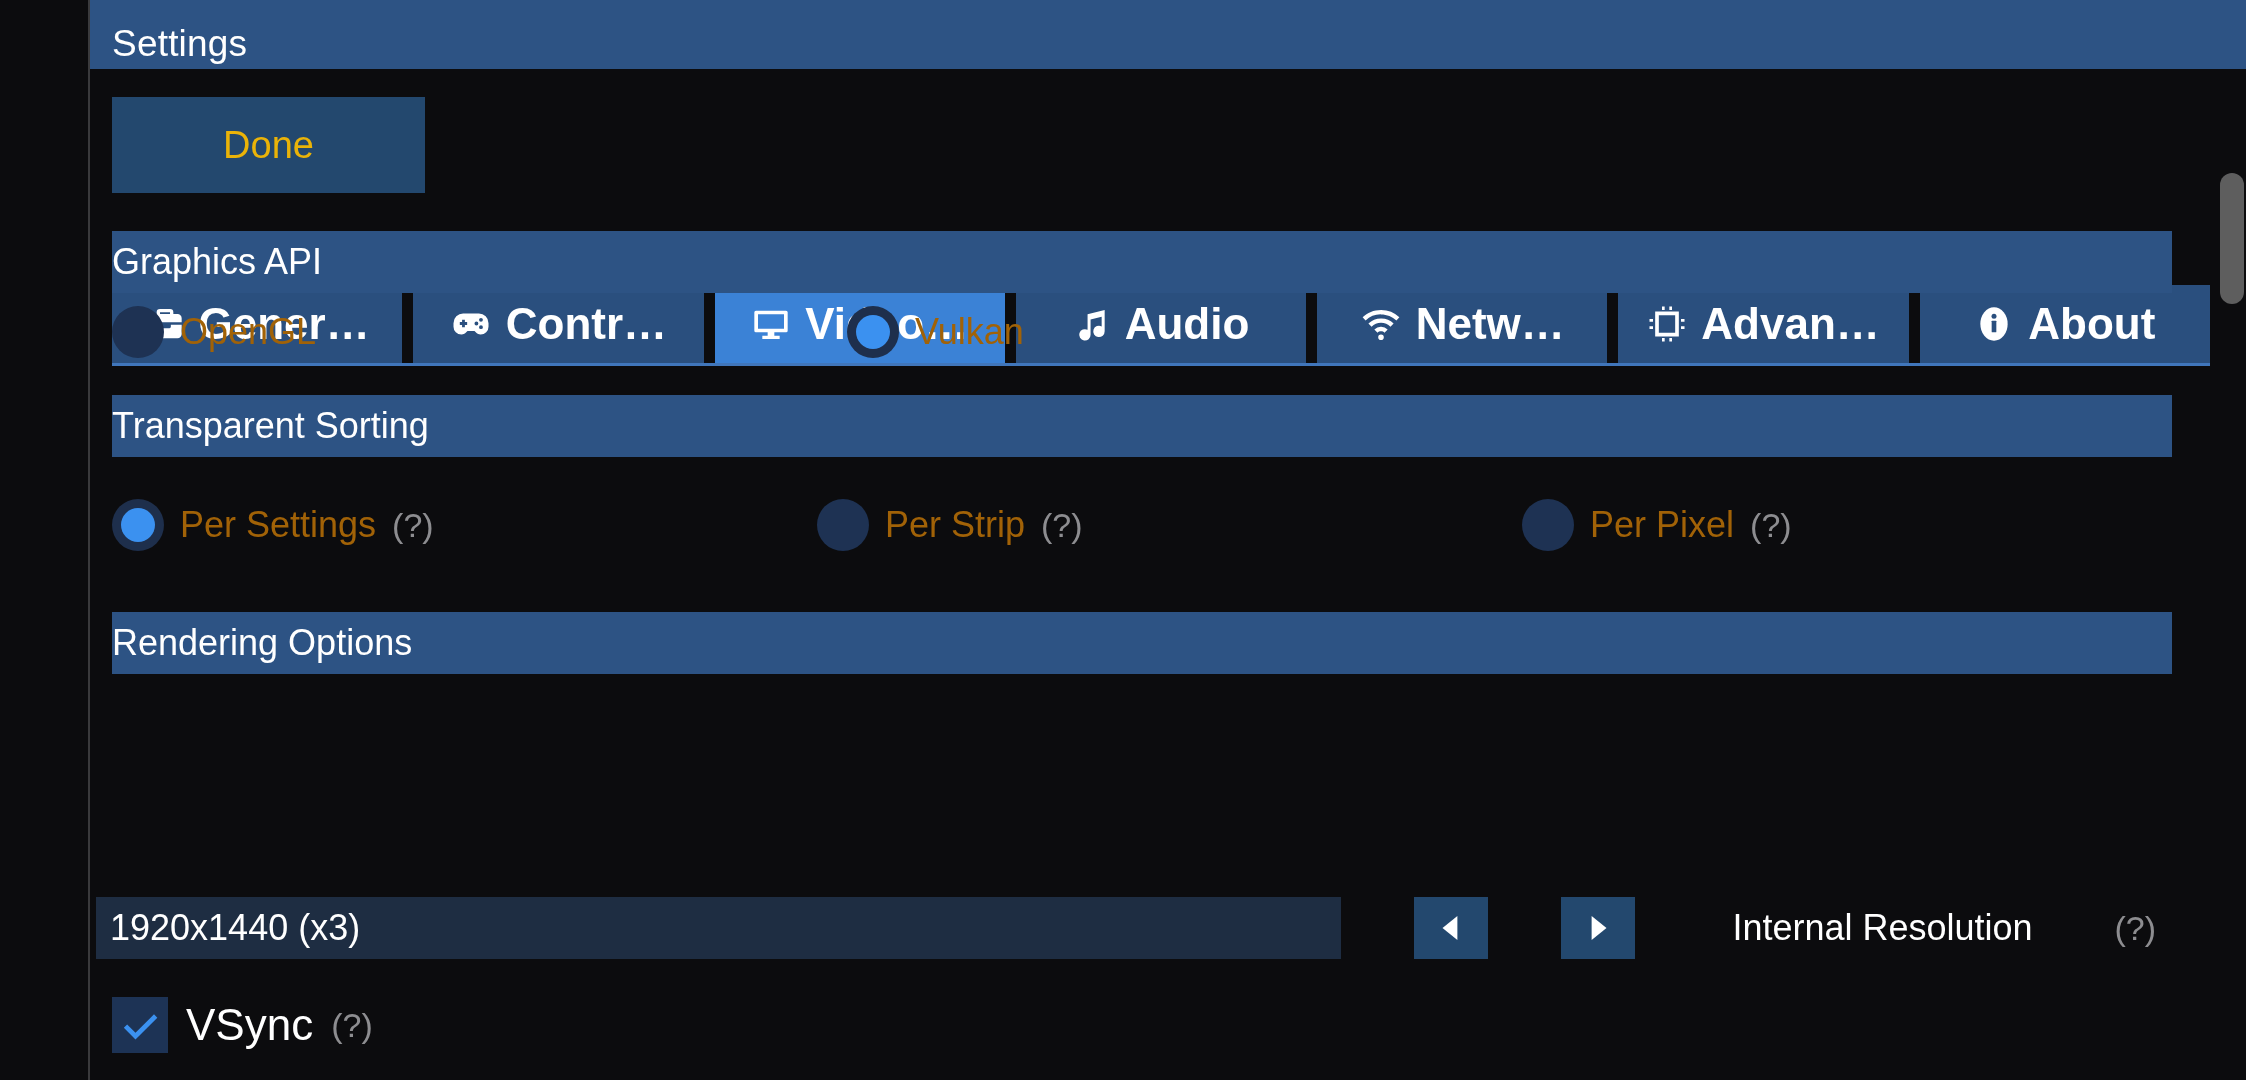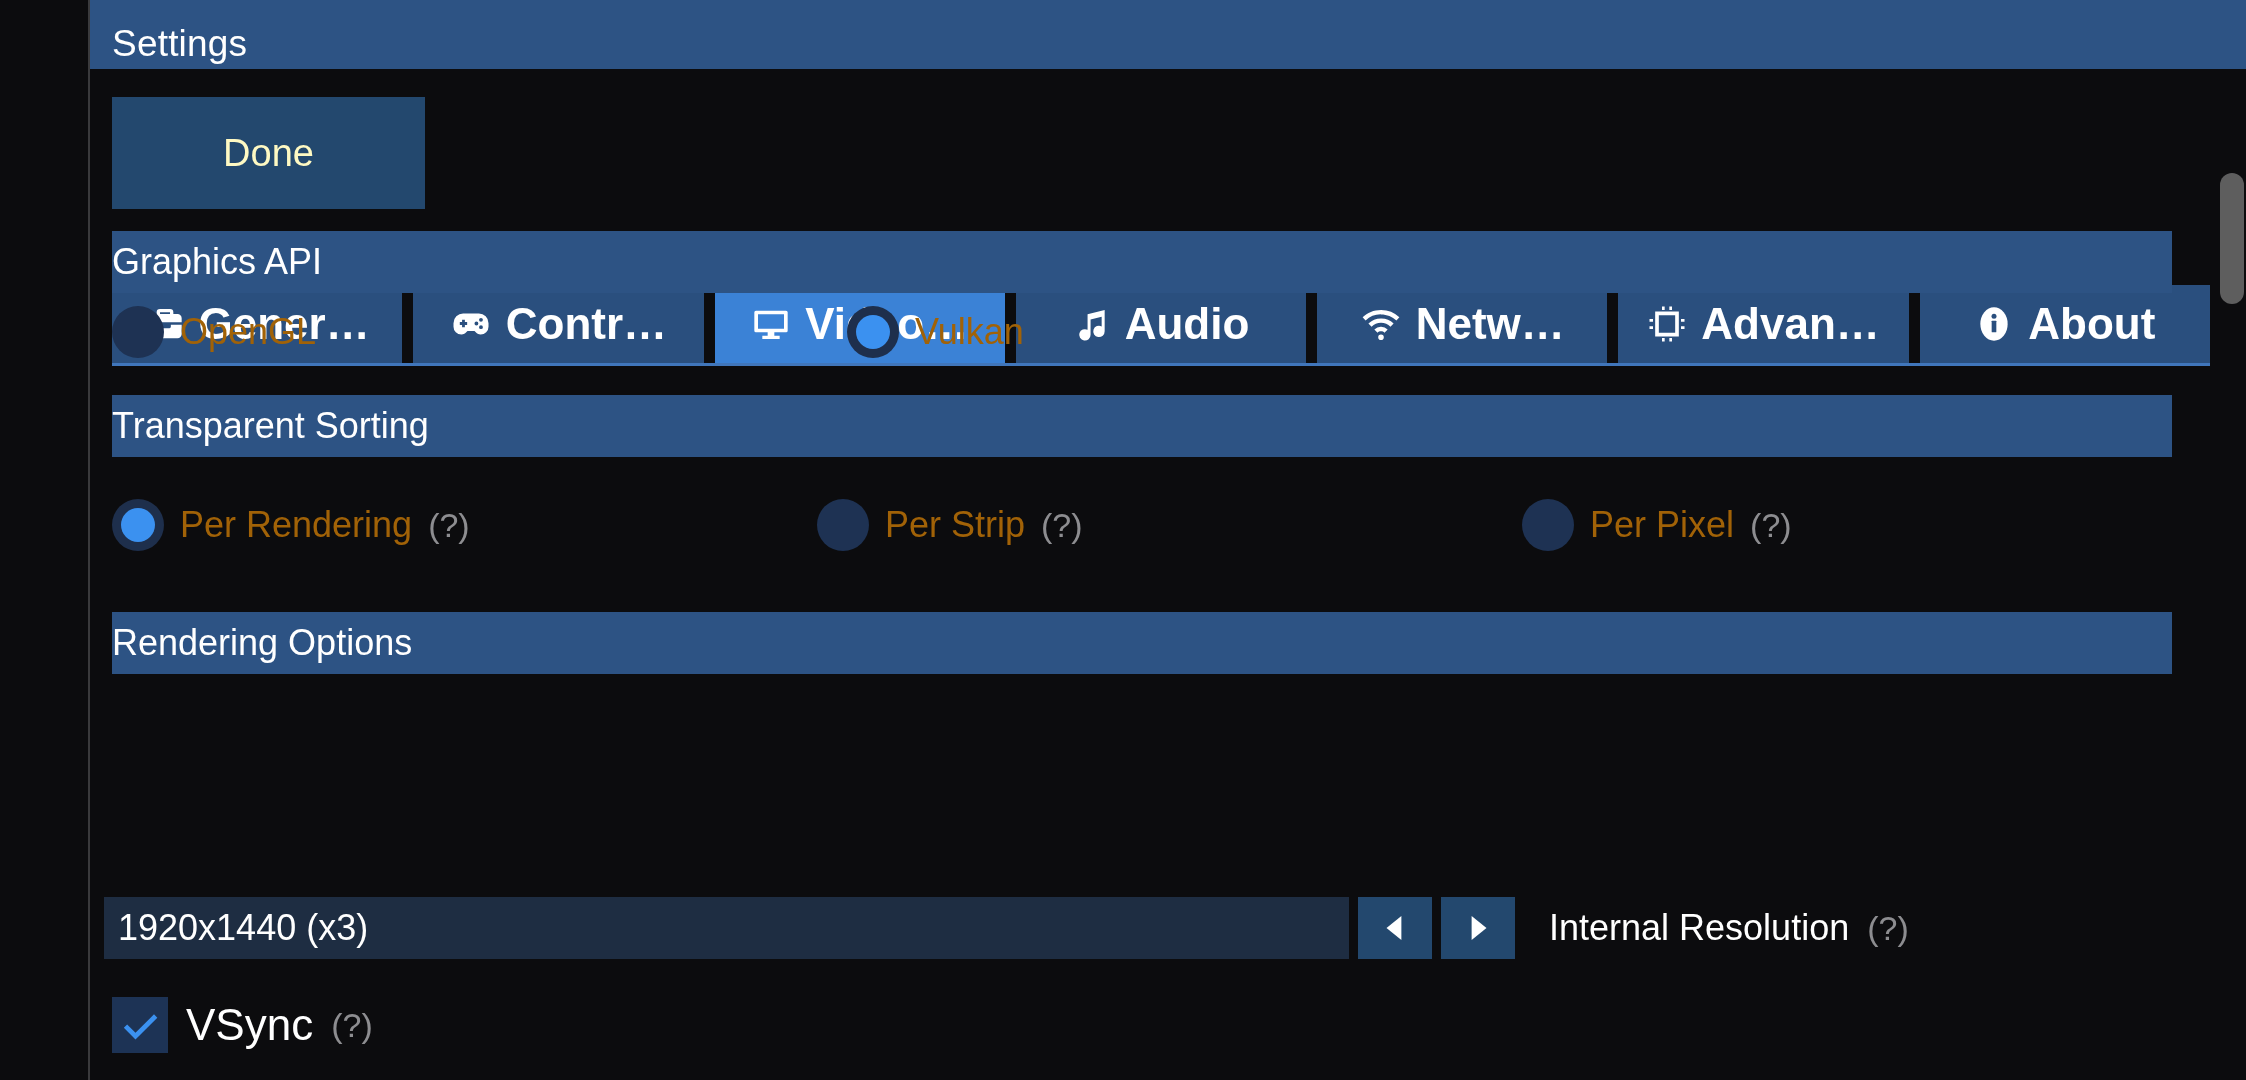--- a/index.html
+++ b/index.html
@@ -55,24 +55,24 @@
     position: absolute;
     left: 90px; top: 69px;
     width: 2156px; height: 1011px;
     background: #0c0c0e;
   }
 
   
   .done-btn {
     position: absolute;
     left: 22px; top: 28px;
-    width: 313px; height: 112px;
+    width: 313px; height: 96px;
     background: #23486e;
     border: none;
-    color: #fef9c3;
+    color: #eab308;
     font-size: 38px;
     font-family: "Liberation Sans", sans-serif;
     display: flex;
     align-items: center;
     justify-content: center;
     cursor: pointer;
   }
 
   
   .tabbar {
@@ -167,25 +167,26 @@
   }
   .hint {
     color: #8d8d90;
     font-size: 34px;
     white-space: nowrap;
   }
 
   
   .res-row {
     position: absolute;
-    left: 14px; top: 827px;
+    left: 6px; top: 827px;
     width: 2060px; height: 64px;
     display: flex;
     align-items: center;
     gap: 0;
+    justify-content: space-between;
   }
   .res-field {
     width: 1245px;
     height: 62px;
     background: #1e2d42;
     color: #ffffff;
     font-size: 36px;
     display: flex;
     align-items: center;
     padding-left: 14px;
@@ -352,21 +353,21 @@
       </div>
     </div>
 
     <div class="section-bar" style="top:326px;">
       <span>Transparent Sorting</span>
     </div>
 
     <div class="radio-row" style="top:425px;">
       <div class="radio-item" style="left:0px;">
         <span class="radio on"></span>
-        <span class="radio-label">Per Rendering</span>
+        <span class="radio-label">Per Settings</span>
         <span class="hint">(?)</span>
       </div>
       <div class="radio-item" style="left:705px;">
         <span class="radio"></span>
         <span class="radio-label">Per Strip</span>
         <span class="hint">(?)</span>
       </div>
       <div class="radio-item" style="left:1410px;">
         <span class="radio"></span>
         <span class="radio-label">Per Pixel</span>

